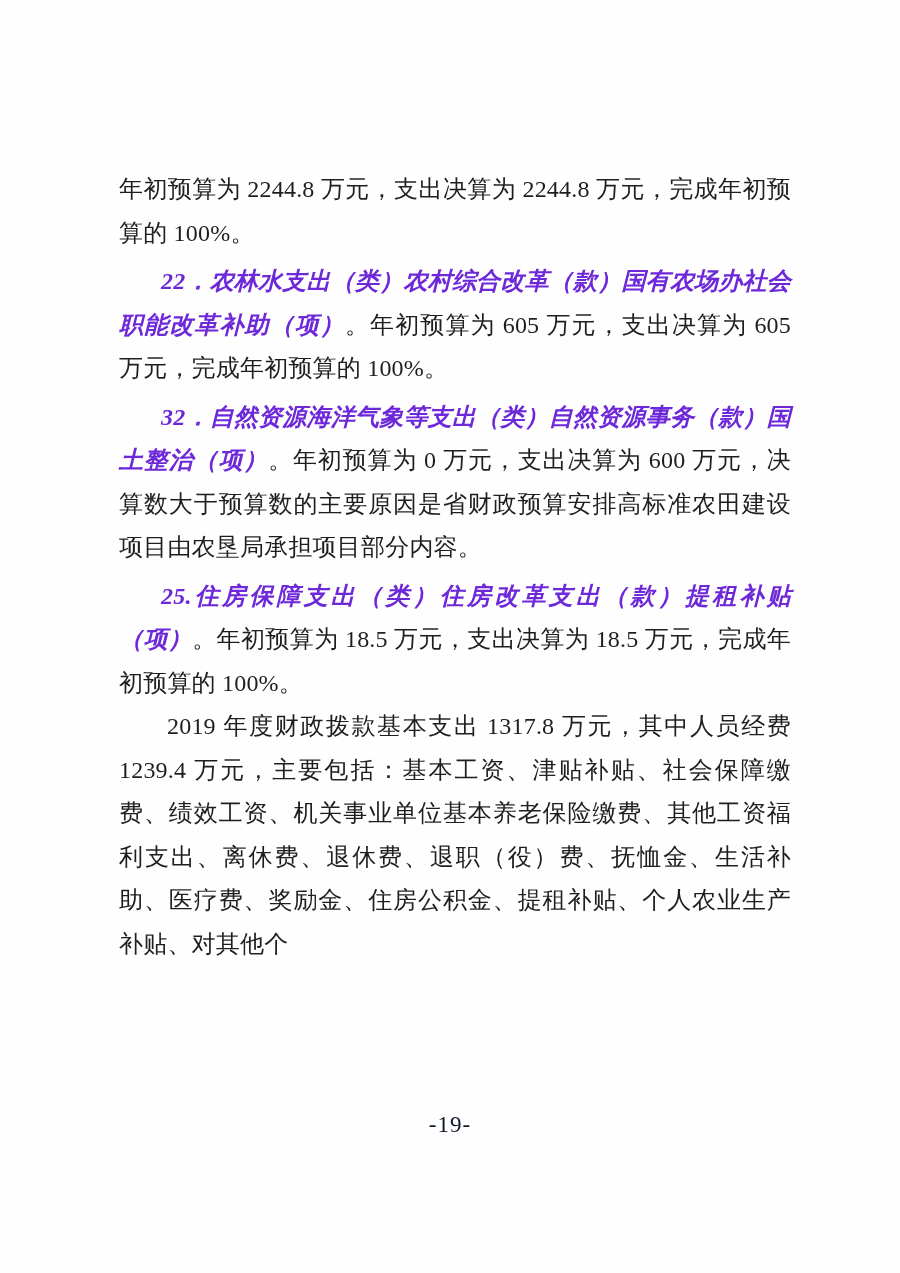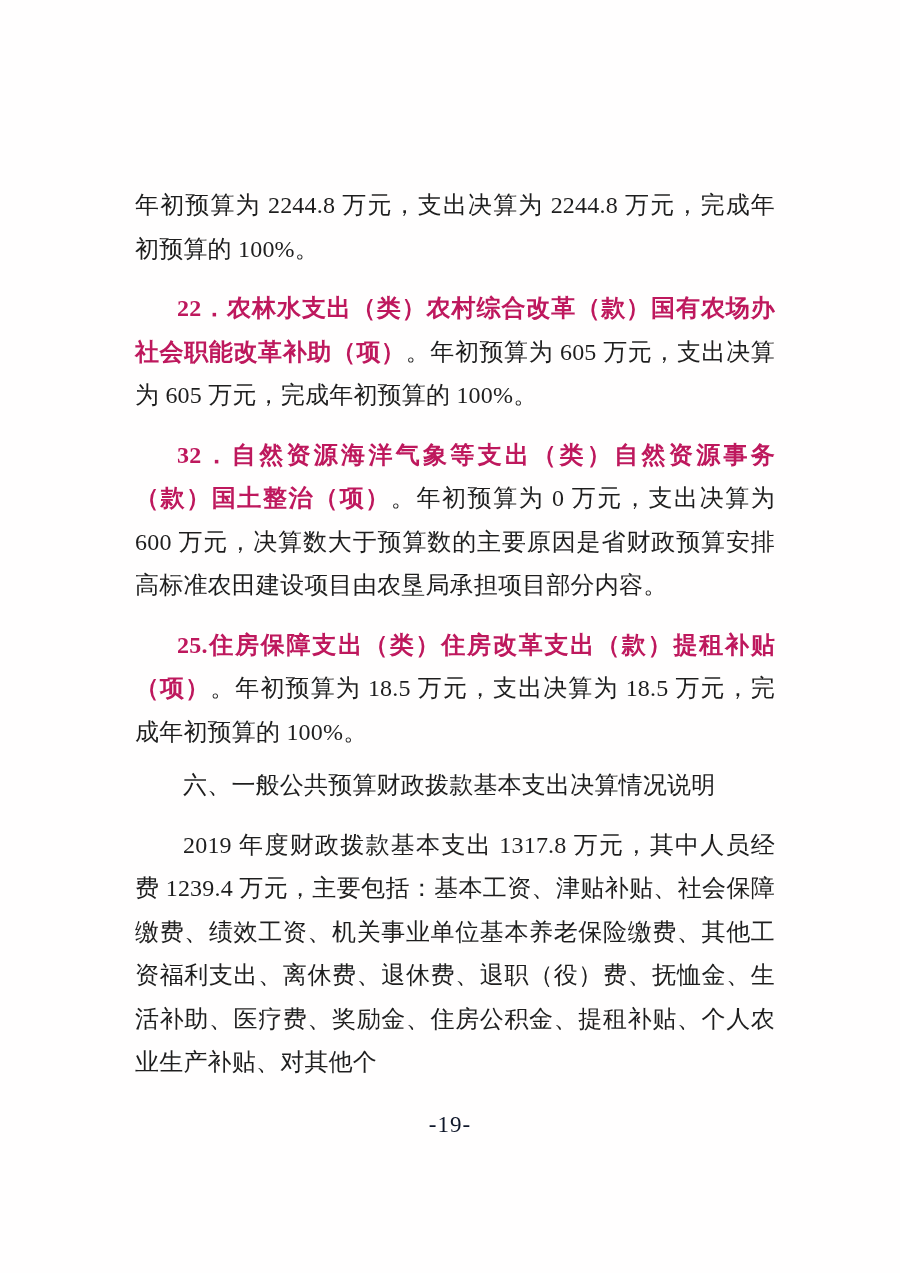--- a/index.html
+++ b/index.html
@@ -21,30 +21,30 @@
     top: 168px;
     width: 672px;
     font-size: 24px;
     line-height: 43.5px;
     color: #1e1e1e;
     text-align: justify;
     text-justify: inter-ideograph;
     letter-spacing: 0.2px;
   }
   .para {
-    margin: 16px;
+    margin: 0;
     padding: 0;
     text-indent: 42px;
   }
   .para.no-indent { text-indent: 0; }
   .para.item { margin-top: 5px; }
   .para.section { margin-top: -6px; text-indent: 48px; }
   .para.intro { text-indent: 48px; }
   .seg { font-weight: 400; }
-  .seg.bold { font-weight: 700; color: #be185d; }
+  .seg.bold { font-weight: 700; color: #6d28d9; font-style: italic; }
   .footer {
     position: absolute;
     left: 0;
     top: 1106px;
     width: 900px;
     text-align: center;
     font-size: 23px;
     line-height: 38px;
     color: #0f172a;
     letter-spacing: 1px;
@@ -52,19 +52,18 @@
 </style>
 </head>
 <body>
 
 <div class="page">
   <main class="doc" id="doc-body">
       <p class="para no-indent"><span class="seg">年初预算为 2244.8 万元，支出决算为 2244.8 万元，完成年初预算的 100%。</span></p>
       <p class="para item"><span class="seg bold">22．农林水支出（类）农村综合改革（款）国有农场办社会职能改革补助（项）</span><span class="seg">。年初预算为 605 万元，支出决算为 605 万元，完成年初预算的 100%。</span></p>
       <p class="para item"><span class="seg bold">32．自然资源海洋气象等支出（类）自然资源事务（款）国土整治（项）</span><span class="seg">。年初预算为 0 万元，支出决算为 600 万元，决算数大于预算数的主要原因是省财政预算安排高标准农田建设项目由农垦局承担项目部分内容。</span></p>
       <p class="para item"><span class="seg bold">25.住房保障支出（类）住房改革支出（款）提租补贴（项）</span><span class="seg">。年初预算为 18.5 万元，支出决算为 18.5 万元，完成年初预算的 100%。</span></p>
-      <p class="para section"><span class="seg">六、一般公共预算财政拨款基本支出决算情况说明</span></p>
       <p class="para intro"><span class="seg">2019 年度财政拨款基本支出 1317.8 万元，其中人员经费 1239.4 万元，主要包括：基本工资、津贴补贴、社会保障缴费、绩效工资、机关事业单位基本养老保险缴费、其他工资福利支出、离休费、退休费、退职（役）费、抚恤金、生活补助、医疗费、奖励金、住房公积金、提租补贴、个人农业生产补贴、对其他个</span></p>
     </main>
   <footer class="footer">
     <span>-19-</span>
   </footer>
 </div>
 
 </body></html>

